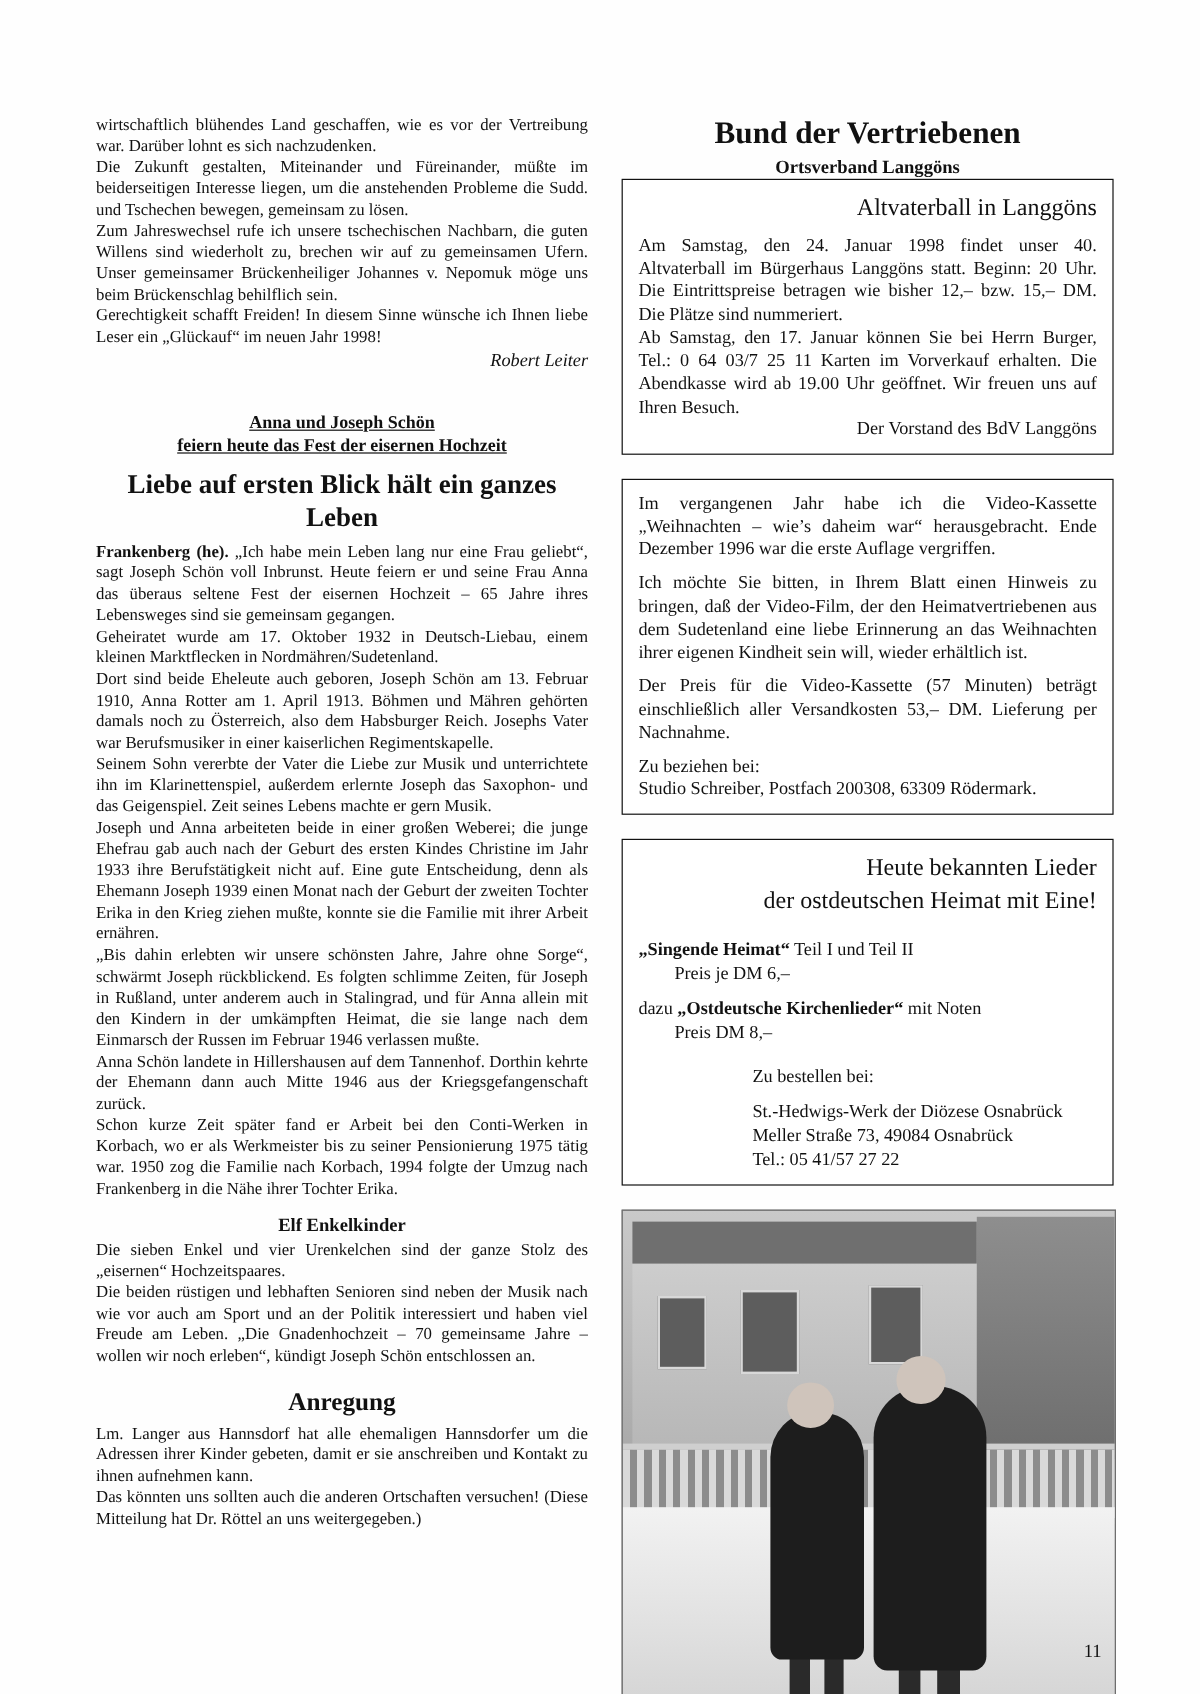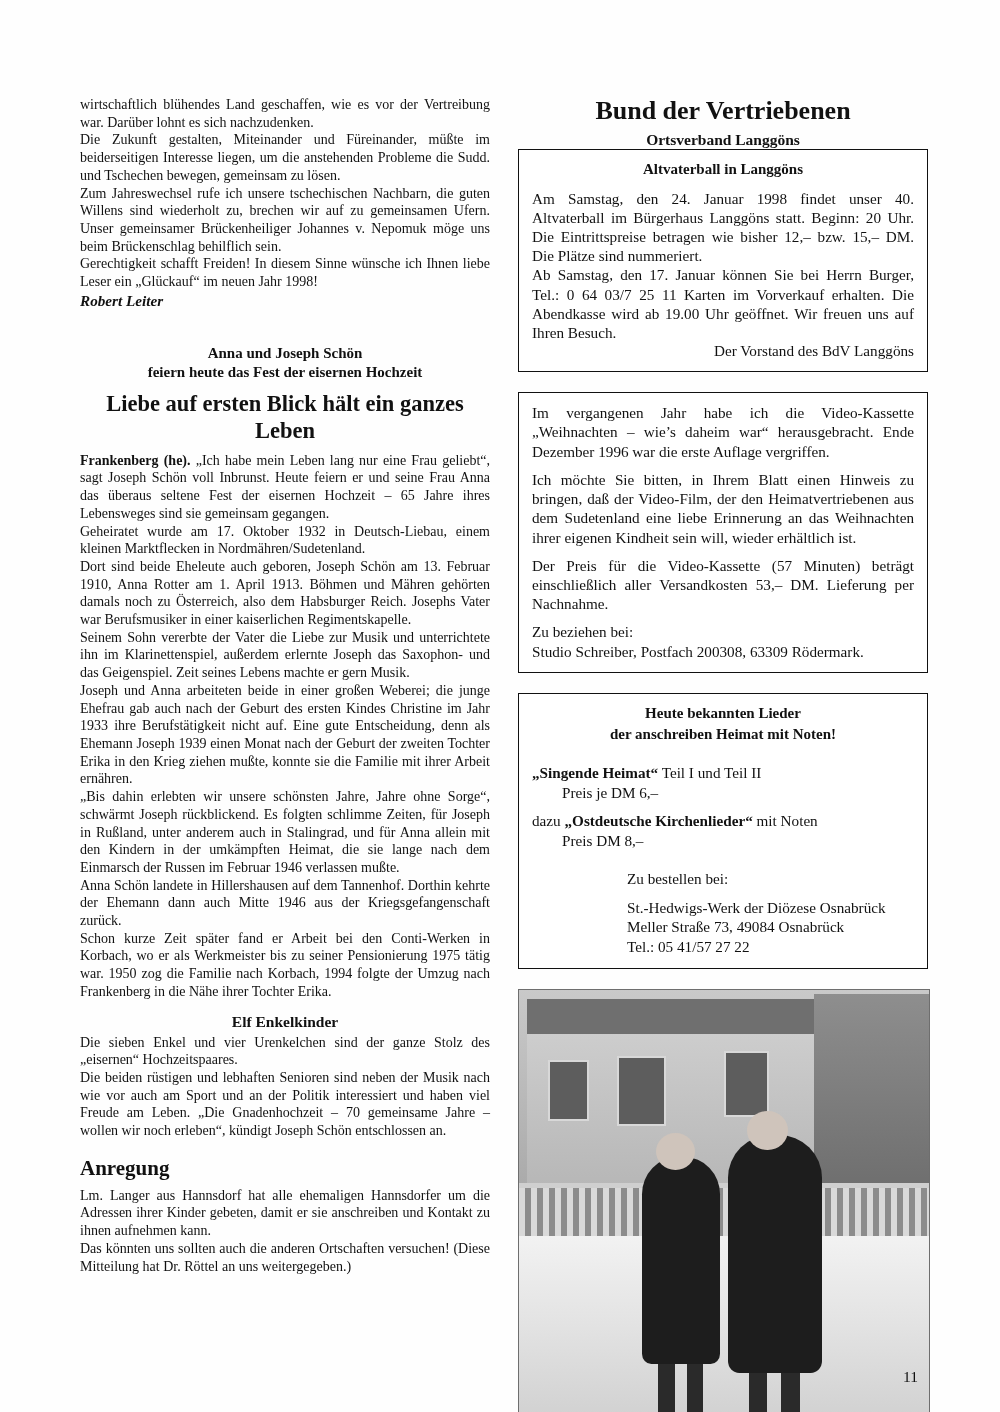--- a/index.html
+++ b/index.html
@@ -32,50 +32,52 @@
   p, .para {
     margin: 0;
     font-size: 14px;
     line-height: 1.265;
     text-align: justify;
     hyphens: auto;
   }
   .para + .para { margin-top: 0px; }
 
   .sig {
+    text-align: right;
     font-style: italic;
     font-size: 15.2px;
     margin-top: 1px;
-    font-weight: bold;
   }
 
   .gap-lg { height: 34px; }
   .gap-md { height: 18px; }
   .gap-sm { height: 9px; }
 
   .hdr-small {
     text-align: center;
     font-weight: bold;
     font-size: 15px;
     line-height: 1.3;
+    text-decoration: underline;
   }
   .headline {
     text-align: center;
     font-weight: bold;
     font-size: 22.5px;
     line-height: 1.2;
     margin: 7px 0 8px 0;
   }
   .subhead {
     text-align: center;
     font-weight: bold;
     font-size: 15.5px;
     margin: 12px 0 3px 0;
   }
   .anregung {
+    text-align: center;
     font-weight: bold;
     font-size: 21px;
     margin: 16px 0 6px 0;
   }
   .lead-run {
     font-weight: bold;
   }
 
   
   .bdv-title {
@@ -89,23 +91,23 @@
     font-weight: bold;
     font-size: 15.5px;
   }
   .box {
     border: 1px solid #111;
     padding: 10px 13px 11px 13px;
     margin-bottom: 20px;
     background: #fff;
   }
   .box-title {
-    text-align: center;
-    font-weight: bold;
-    font-size: 15px;
+    text-align: right;
+    font-weight: normal;
+    font-size: 20px;
     line-height: 1.3;
     margin-bottom: 9px;
   }
   .box p {
     font-size: 15.2px;
     line-height: 1.265;
     text-align: justify;
   }
   .box p.nojust { text-align: left; }
   .flowline { display: flex; justify-content: flex-start; }
@@ -250,21 +252,21 @@
       <p>Ich möchte Sie bitten, in Ihrem Blatt einen Hinweis zu bringen, daß der Video-Film, der den Heimatvertriebenen aus dem Sudetenland eine liebe Erinnerung an das Weihnachten ihrer eigenen Kindheit sein will, wieder erhältlich ist.</p>
       <div class="gap-sm"></div>
       <p>Der Preis für die Video-Kassette (57 Minuten) beträgt einschließlich aller Versandkosten 53,– DM. Lieferung per Nachnahme.</p>
       <div class="gap-sm"></div>
       <p class="nojust">Zu beziehen bei:</p>
       <p class="nojust">Studio Schreiber, Postfach 200308, 63309 Rödermark.</p>
     </div>
 
     <div class="box">
       <div class="box-title">Heute bekannten Lieder</div>
-      <div class="box-title" style="margin-top:-7px;">der anschreiben Heimat mit Noten!</div>
+      <div class="box-title" style="margin-top:-7px;">der ostdeutschen Heimat mit Eine!</div>
       <div class="gap-sm"></div>
       <div class="lied-item"><b>„Singende Heimat“</b><span> Teil I und Teil II</span></div>
       <div class="lied-item indent-1">Preis je DM 6,–</div>
       <div class="gap-sm"></div>
       <div class="lied-item"><span>dazu </span><b>„Ostdeutsche Kirchenlieder“</b><span> mit Noten</span></div>
       <div class="lied-item indent-1">Preis DM 8,–</div>
       <div class="gap-md"></div>
       <div class="lied-item indent-2">Zu bestellen bei:</div>
       <div class="gap-sm"></div>
       <div class="lied-item indent-2">St.-Hedwigs-Werk der Diözese Osnabrück</div>

